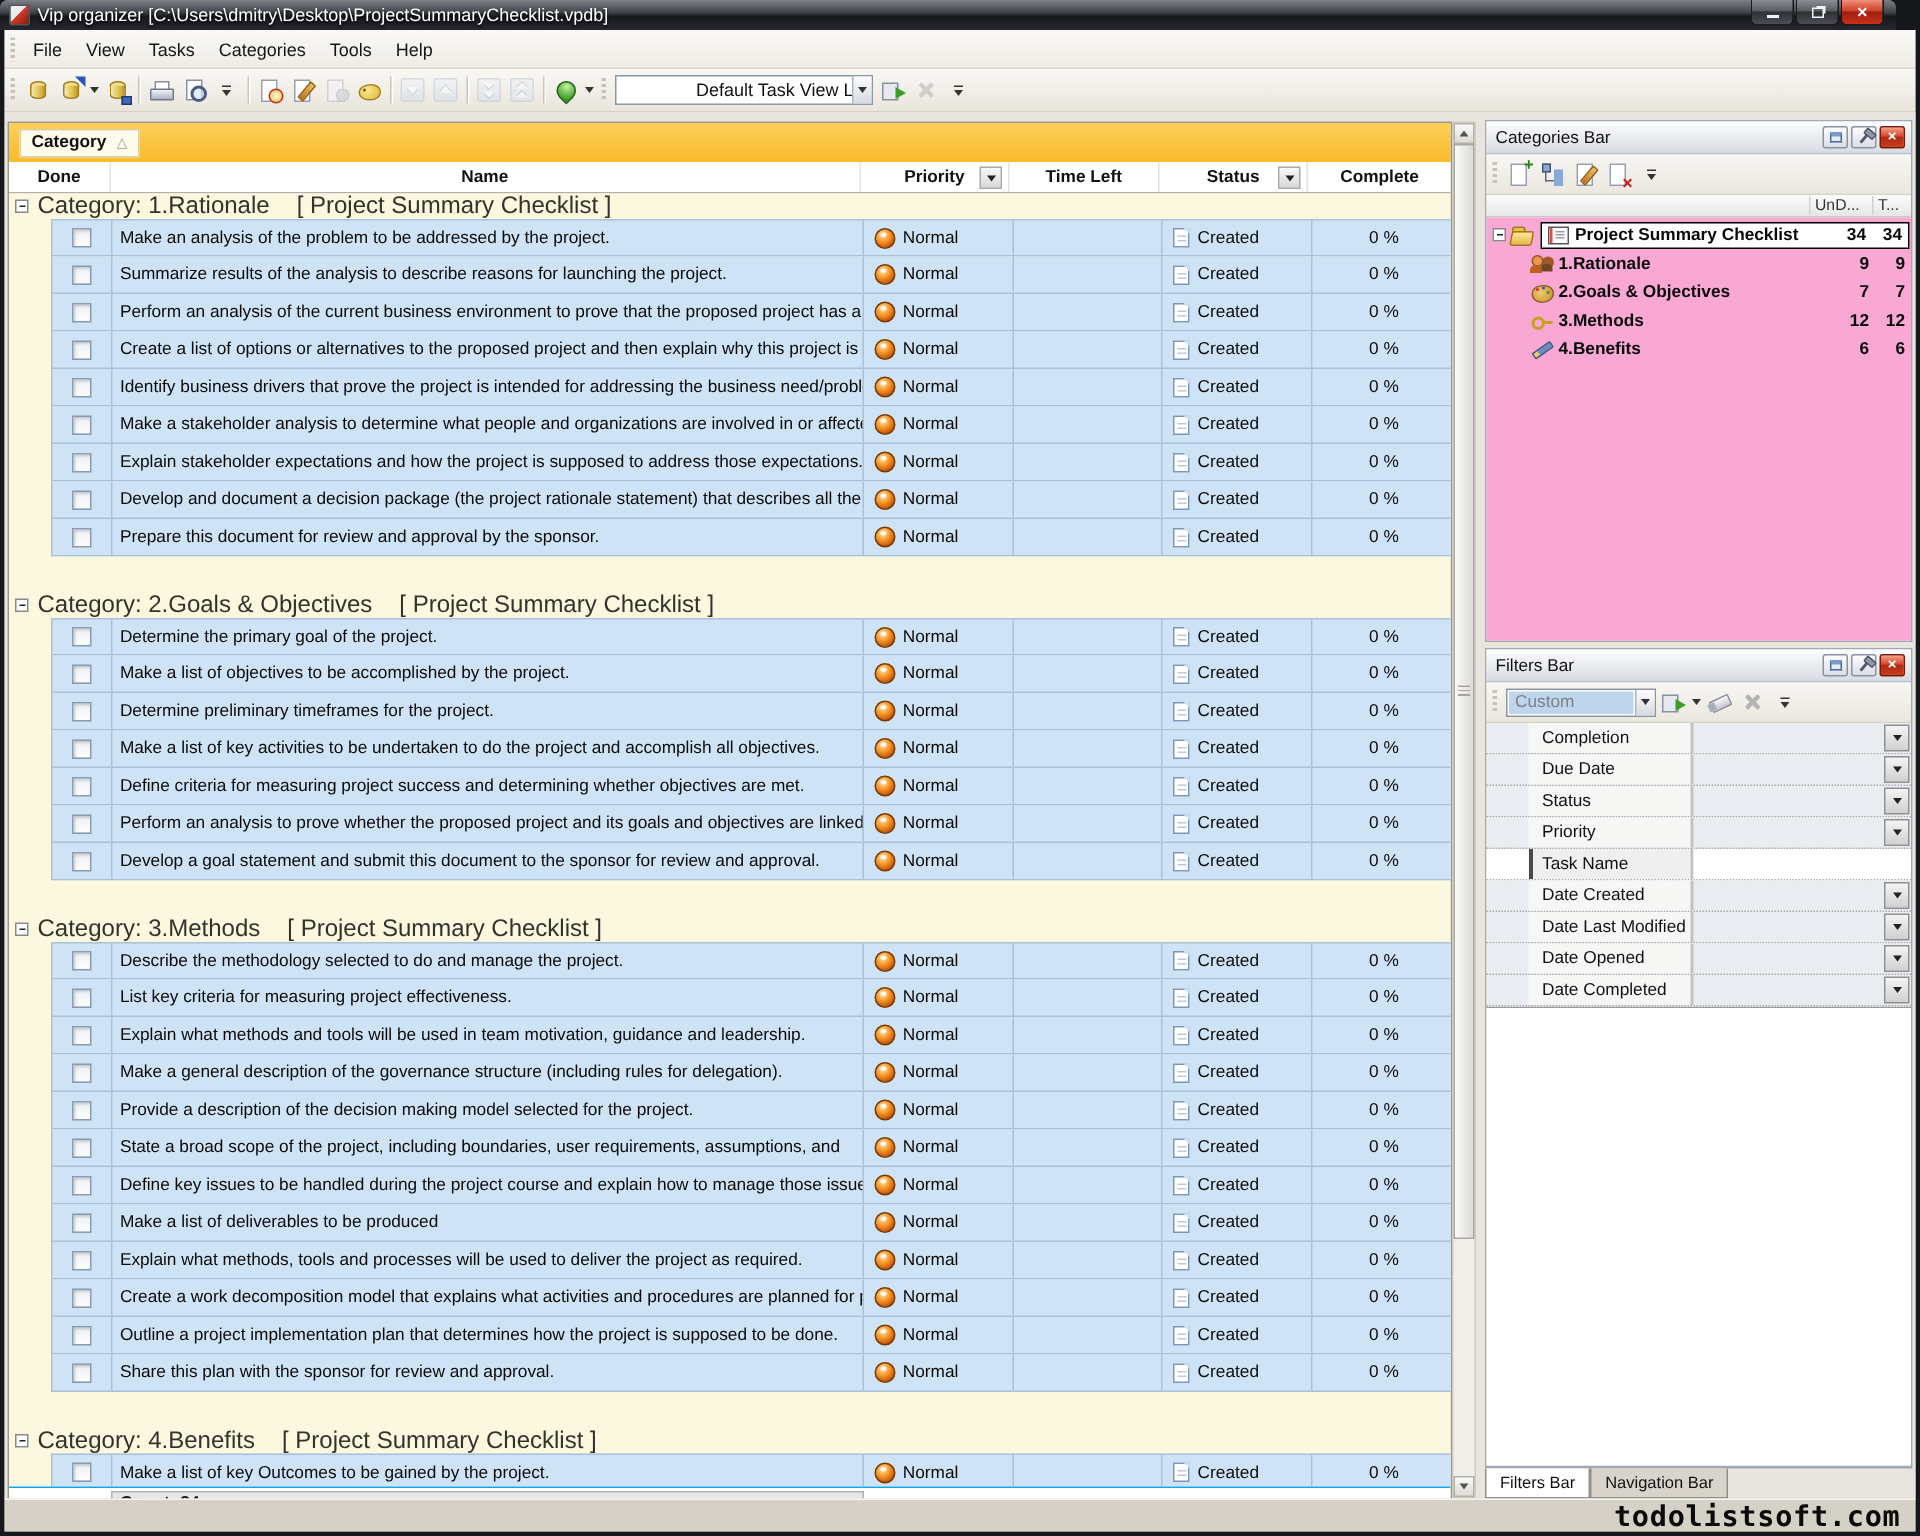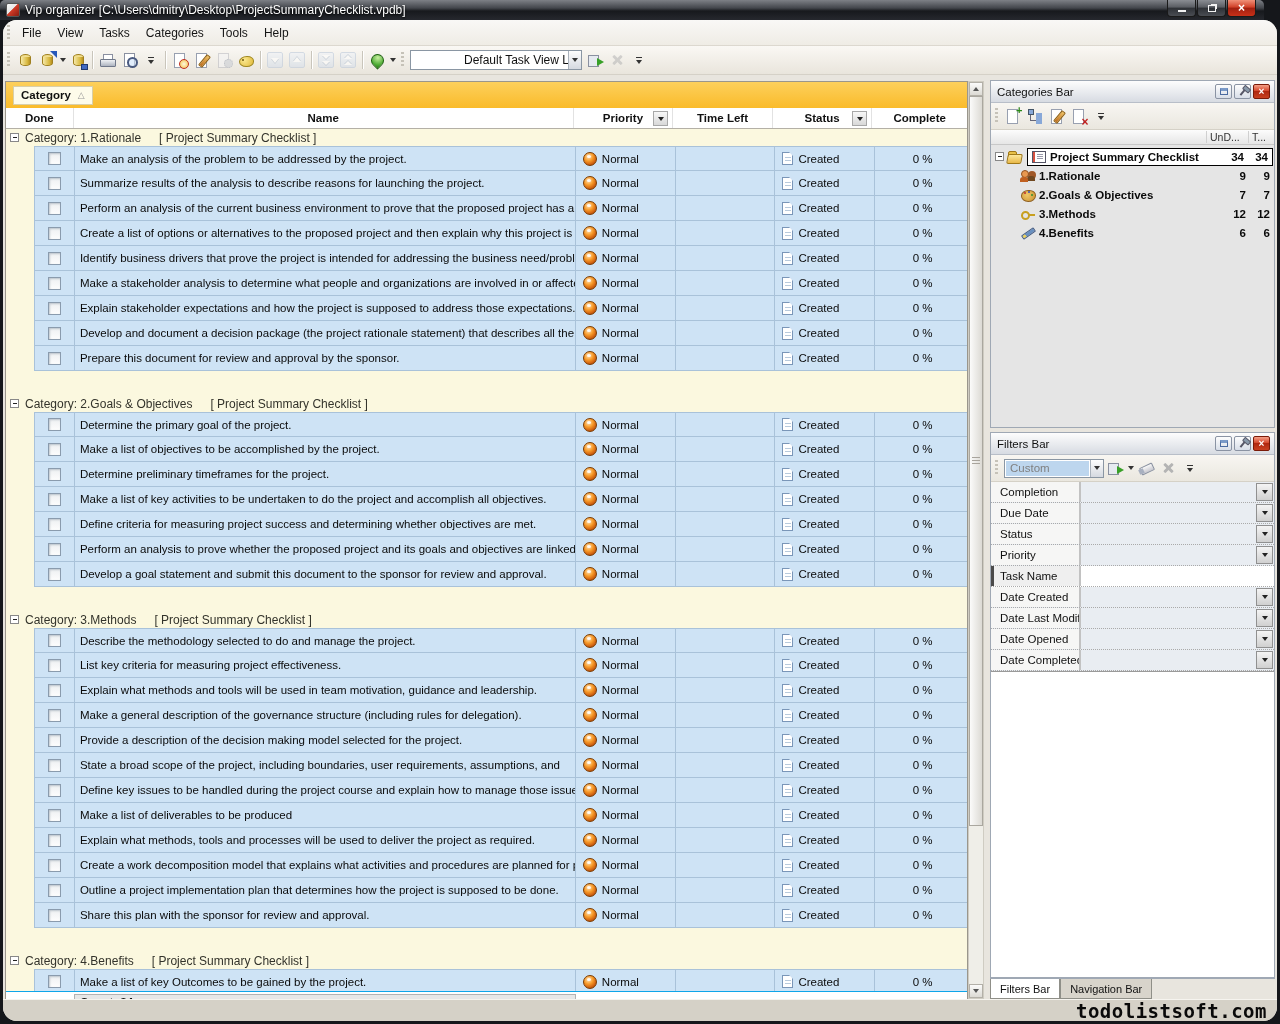--- a/index.html
+++ b/index.html
@@ -15,21 +15,21 @@
   .wtitle{font-size:12px;white-space:nowrap;text-shadow:0 1px 2px #000;}
   .wbtns{position:absolute;right:8px;top:0;display:flex;}
   .wb{width:29px;height:17px;border:1px solid #1a1a1a;border-top:none;border-radius:0 0 4px 4px;
     background:linear-gradient(180deg,#8a8d93,#5a5d63 45%,#2e3136 50%,#4a4d53);
     display:flex;align-items:center;justify-content:center;margin-left:1px;}
   .wb.cls{background:linear-gradient(180deg,#f09078,#d04028 45%,#a02010 50%,#c83018);
     color:#fff;font-size:12px;font-weight:bold;line-height:1;}
   .g-min{width:8px;height:2px;background:#f2f2f2;margin-top:5px;}
   .g-max{width:8px;height:7px;border:1px solid #f2f2f2;box-shadow:2px -2px 0 -1px #f2f2f2;}
   
-  .inner{position:absolute;left:3px;right:3px;top:20px;bottom:3px;background:#f0eee6;overflow:hidden;border-radius:14px;}
+  .inner{position:absolute;left:3px;right:3px;top:20px;bottom:3px;background:#f0eee6;overflow:hidden;}
   .menubar{position:absolute;top:0;left:0;right:0;height:26px;background:linear-gradient(#f9f8f6,#efece5);
     border-bottom:1px solid #dcd8cf;display:flex;align-items:center;}
   .grip{width:3px;height:16px;margin:0 4px;background:repeating-linear-gradient(180deg,#c6c2b8 0 2px,transparent 2px 4px);flex:none;}
   .mitem{font-size:12px;color:#151515;padding:4px 8px;}
   .toolbar{position:absolute;top:26px;left:0;right:0;height:29px;background:linear-gradient(#faf8f4,#e9e5dc);
     border-bottom:1px solid #d5d1c7;display:flex;align-items:center;}
   .tbwrap{display:flex;align-items:center;}
   .tbtn{width:22px;height:22px;display:flex;align-items:center;justify-content:center;border-radius:2px;}
   .tbtn.dis{opacity:.55;}
   .tsep{width:1px;height:18px;background:#c9c5bb;box-shadow:1px 0 0 #fff;margin:0 3px;flex:none;}
@@ -84,21 +84,21 @@
   .grid{position:absolute;left:2px;top:6px;width:963px;height:932px;background:#fff;border:1px solid #9a968c;display:flex;flex-direction:column;}
   .groupband{height:26px;background:linear-gradient(#fdd05c,#fabb2a);display:flex;align-items:center;padding-left:7px;flex:none;}
   .grouppill{height:19px;background:#fdfbea;border:1px solid #d8cfa8;display:inline-flex;align-items:center;padding:0 7px;gap:7px;font-size:11.5px;font-weight:bold;color:#111;}
   .sorttri{font-size:9px;color:#999;font-weight:normal;}
   .colheader{height:21px;background:#fff;border-bottom:1px solid #b4b0a6;display:flex;flex:none;font-size:11.5px;font-weight:bold;color:#111;}
   .hc{display:flex;align-items:center;justify-content:center;border-right:1px solid #e2e2e2;position:relative;}
   .hc.h-done{width:68px;} .hc.h-name{width:502px;} .hc.h-pri,.hc.h-time,.hc.h-status{width:100px;} .hc.h-comp{width:95px;border-right:none;}
   .hfbtn{position:absolute;right:4px;top:3px;width:15px;height:15px;background:linear-gradient(#f8f8f8,#d8d8d8);border:1px solid #a8a8a8;display:flex;align-items:center;justify-content:center;}
   .hfbtn .tri{border-top-color:#222;}
   .gridbody{flex:1;background:#fbf8df;overflow:hidden;}
-  .grouprow{height:17px;display:flex;align-items:center;background:#fbf8df;padding-left:4px;font-size:12px;color:#33332b;}
+  .grouprow{height:17px;display:flex;align-items:center;background:#fbf8df;padding-left:4px;font-size:16px;color:#33332b;}
   .glabel{margin-left:6px;} .gsuffix{margin-left:18px;}
   .gaprow{height:24px;background:#fbf8df;}
   .taskrow{display:flex;height:25px;margin-left:28px;width:937px;background:#cee3f5;border:1px solid #a9c2d9;border-top:none;}
   .taskrow.first{border-top:1px solid #a9c2d9;}
   .cell{border-right:1px solid #a9c2d9;display:flex;align-items:center;overflow:hidden;}
   .c-done{width:40px;justify-content:center;}
   .c-name{width:502px;padding-left:5px;font-size:11.5px;color:#0a0a0a;white-space:nowrap;}
   .c-pri{width:100px;padding-left:7px;gap:5px;font-size:11.5px;color:#0a0a0a;}
   .c-time{width:100px;}
   .c-status{width:100px;padding-left:7px;gap:5px;font-size:11.5px;color:#0a0a0a;}
@@ -130,21 +130,21 @@
   .pbtn{width:17px;height:15px;border:1px solid #8a93a3;border-radius:2px;background:linear-gradient(#fdfdfd,#d8dee8);display:flex;align-items:center;justify-content:center;}
   .pbtn.close{background:linear-gradient(#f5a088,#d5472c 45%,#b02810 50%,#c84020);border-color:#7a1a08;color:#fff;font-weight:bold;font-size:10px;line-height:1;}
   .g-dock{width:8px;height:7px;border:1px solid #4a6aa0;border-top:3px solid #7a9ac8;}
   .g-pin{width:2px;height:8px;background:#556;transform:rotate(40deg);position:relative;}
   .g-pin:before{content:"";position:absolute;top:-3px;left:-2px;width:6px;height:3px;background:#8899aa;border:1px solid #556;border-radius:1px;}
   .ptoolbar{height:27px;background:linear-gradient(#f8f6f2,#eae7df);border-bottom:1px solid #d5d1c7;display:flex;align-items:center;flex:none;}
   .treehead{height:15px;background:linear-gradient(#fcfcfc,#e6e6e6);border-bottom:1px solid #c8c8c8;display:flex;align-items:center;font-size:10.5px;color:#333;flex:none;}
   .treehead .spacer{flex:1;}
   .th1{width:42px;border-left:1px solid #d0d0d0;padding-left:3px;}
   .th2{width:26px;border-left:1px solid #d0d0d0;padding-left:3px;}
-  .tree{flex:1;background:#e5e5e5;padding-top:2px;overflow:hidden;}
+  .tree{flex:1;background:#f9a8d4;padding-top:2px;overflow:hidden;}
   .trow{height:19px;display:flex;align-items:center;font-size:11.5px;font-weight:bold;color:#0a0a0a;padding-left:4px;}
   .trow .spacer{flex:1;}
   .ticon{margin:0 3px;}
   .tlabel{white-space:nowrap;}
   .cnt{width:30px;text-align:right;padding-right:4px;flex:none;}
   .cnt.c2{width:24px;}
   .selbox{flex:1;display:flex;align-items:center;border:1px solid #000;background:#fff;height:18px;margin-right:1px;}
   .trow.child{padding-left:26px;}
   .i-minus{width:9px;height:9px;background:#fff;border:1px solid #888;position:relative;flex:none;}
   .i-minus:before{content:"";position:absolute;left:2px;top:3px;width:4px;height:1px;background:#222;}
@@ -164,21 +164,21 @@
   .i-key:before{content:"";position:absolute;left:1px;top:3px;width:5px;height:5px;border:2px solid #c8a020;border-radius:50%;}
   .i-key:after{content:"";position:absolute;left:9px;top:6px;width:6px;height:2px;background:#c8a020;box-shadow:3px 2px 0 -1px #c8a020;}
   .i-dart{width:16px;height:13px;position:relative;flex:none;}
   .i-dart:before{content:"";position:absolute;left:1px;top:5px;width:13px;height:3px;background:linear-gradient(90deg,#e8d060 0 25%,#6890c0 25% 100%);border:1px solid #405880;border-radius:1px;transform:rotate(-35deg);}
   
   .fcombo{height:19px;width:100px;background:#fff;border:1px solid #8a96a3;display:flex;align-items:center;margin-left:2px;}
   .fcombo-text{flex:1;height:15px;margin:1px;background:#bdd6ee;color:#808080;font-size:11.5px;padding-left:4px;display:flex;align-items:center;}
   .fcombo-btn{width:13px;height:17px;background:linear-gradient(#fdfdfd,#d5d9e0);border-left:1px solid #aab2bc;display:flex;align-items:center;justify-content:center;}
   .filterrows{margin:0;border-bottom:1px solid #9a9a9a;flex:none;}
   .frow{height:21px;display:flex;align-items:stretch;border-bottom:1px dotted #aaa;background:#e9edf2;position:relative;}
-  .flabel{width:90px;background:#f6f6f5;border-right:2px solid #c2c2c2;font-size:11.5px;color:#111;display:flex;align-items:center;padding-left:9px;white-space:nowrap;overflow:hidden;flex:none;}
+  .flabel{width:110px;background:#f6f6f5;border-right:2px solid #c2c2c2;font-size:11.5px;color:#111;display:flex;align-items:center;padding-left:9px;white-space:nowrap;overflow:hidden;flex:none;margin-left:28px;}
   .fvalue{flex:1;}
   .fdd{width:17px;background:linear-gradient(#f4f4f4,#d0d0d0);border:1px solid #909090;display:flex;align-items:center;justify-content:center;margin:1px;flex:none;}
   .fdd .tri{border-top-color:#222;}
   .frow.active{background:#fff;}
   .frow.active .flabel{background:#efefef;box-shadow:inset 3px 0 0 #4a4a4a;}
   .finput{flex:1;background:#fff;font-size:11.5px;display:flex;align-items:center;padding-left:4px;}
   .fempty{flex:1;background:#fff;}
   
   .tabsbar{position:absolute;left:2px;right:2px;top:903px;height:21px;display:flex;background:#e8e5de;border-top:1px solid #9fa8b4;}
   .tab{height:20px;padding:0 9px;font-size:11px;color:#111;display:flex;align-items:center;border:1px solid #8f8f88;border-top:none;background:#d8d4cb;}

